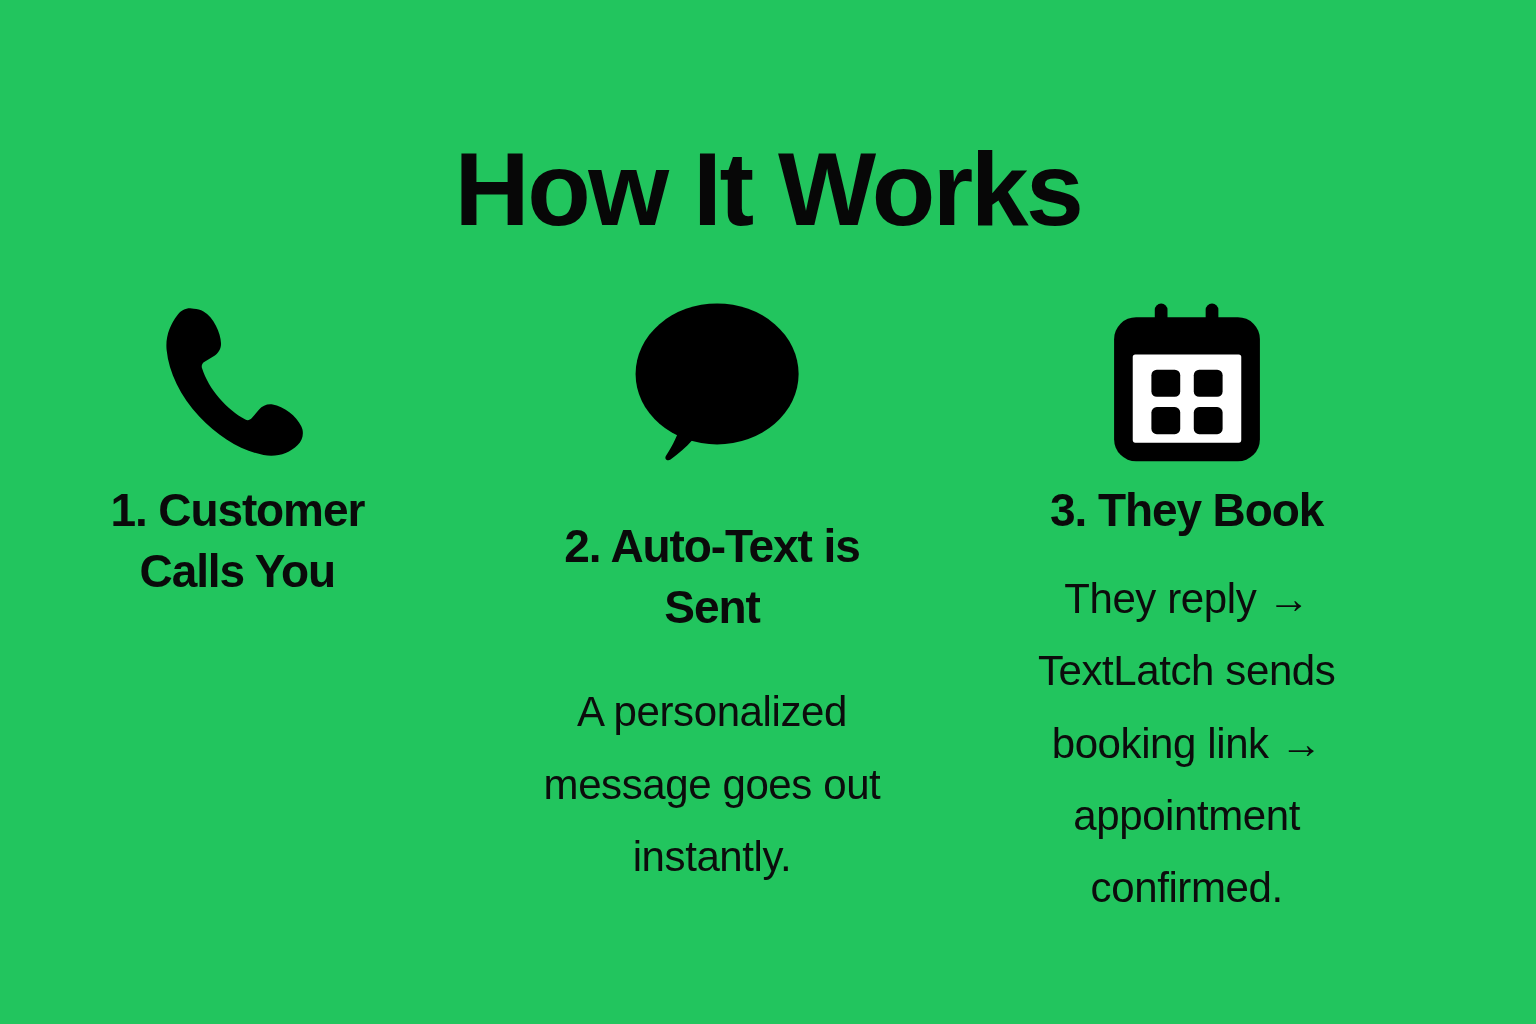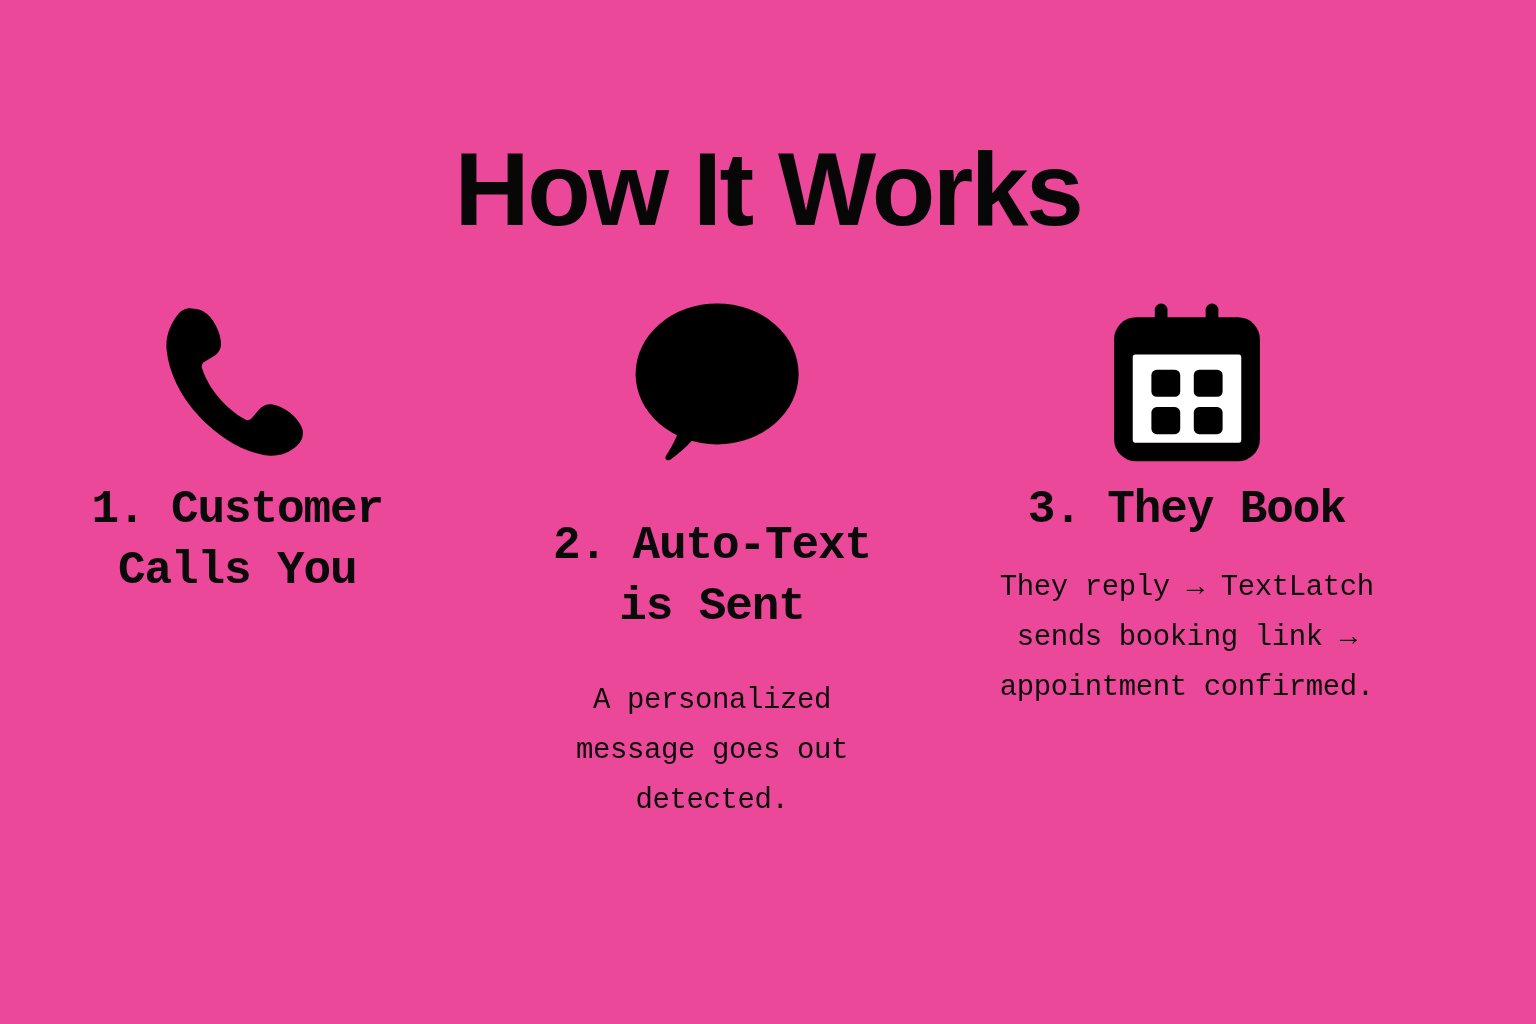--- a/index.html
+++ b/index.html
@@ -12,21 +12,21 @@
     background: #ffffff;
     font-family: "Liberation Sans", sans-serif;
     color: #0b0b0b;
     overflow: hidden;
   }
 
   .page {
     position: relative;
     width: 1536px;
     height: 1024px;
-    background: #ec4899;
+    background: #22c55e;
   }
 
   
   .title {
     position: absolute;
     top: 62px;
     left: 0;
     width: 1536px;
     text-align: center;
     font-size: 104px;
@@ -39,21 +39,20 @@
 
   
   .steps {
     position: absolute;
     top: 290px;
     left: 0;
     width: 1424px;
     display: flex;
     align-items: flex-start;
     justify-content: flex-end;
-    font-family: Liberation Mono, monospace;
   }
 
   .step {
     width: 512px;
     display: flex;
     flex-direction: column;
     align-items: center;
     text-align: center;
   }
 
@@ -76,21 +75,21 @@
     color: #0a0a0a;
     margin: 0;
     max-width: 360px;
   }
 
   .step-1 .step-title { max-width: 330px; }
   .step-2 .step-title { max-width: 340px; margin-top: 36px; }
   .step-3 .step-title { max-width: 430px; }
 
   .step-desc {
-    font-size: 29px;
+    font-size: 42px;
     line-height: 1.72;
     font-weight: 400;
     letter-spacing: -0.4px;
     color: #0c0c0c;
     margin: 0;
     max-width: 405px;
   }
 
   .step-1 .step-desc { margin-top: 38px; max-width: 410px; }
   .step-2 .step-desc { margin-top: 38px; max-width: 345px; }
@@ -124,21 +123,21 @@
 
     <div class="step step-2">
       <div class="icon-wrap">
         <svg width="180" height="170" viewBox="0 0 106 100" aria-hidden="true">
           <ellipse cx="56" cy="43.5" rx="48" ry="41.5" fill="#000000"></ellipse>
           <path fill="#000000" d="M38.5 62 C38.5 62 34.0 80.0 26.0 91.5
                C24.6 93.5 26.8 95.2 28.6 93.9 C38.0 87.2 46.5 78.0 51.0 69.5 Z"></path>
         </svg>
       </div>
       <h2 class="step-title">2. Auto-Text is Sent</h2>
-      <p class="step-desc">A personalized message goes out detected.</p>
+      <p class="step-desc">A personalized message goes out instantly.</p>
     </div>
 
     <div class="step step-3">
       <div class="icon-wrap">
         <svg width="156" height="170" viewBox="0 0 92 100" aria-hidden="true">
 
           <rect x="27" y="2" width="7.5" height="16" rx="3.7" fill="#000000"></rect>
           <rect x="57" y="2" width="7.5" height="16" rx="3.7" fill="#000000"></rect>
 
           <rect x="3" y="10" width="86" height="85" rx="13" fill="#000000"></rect>

